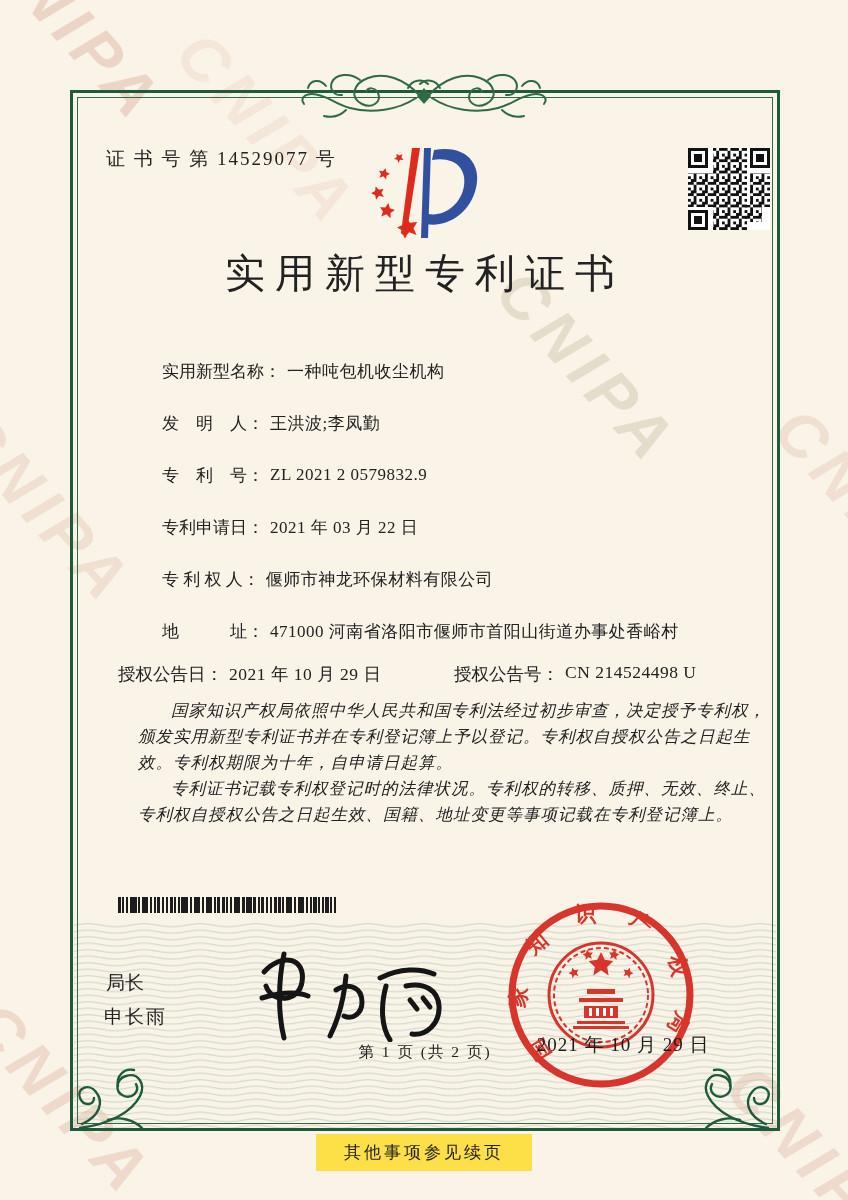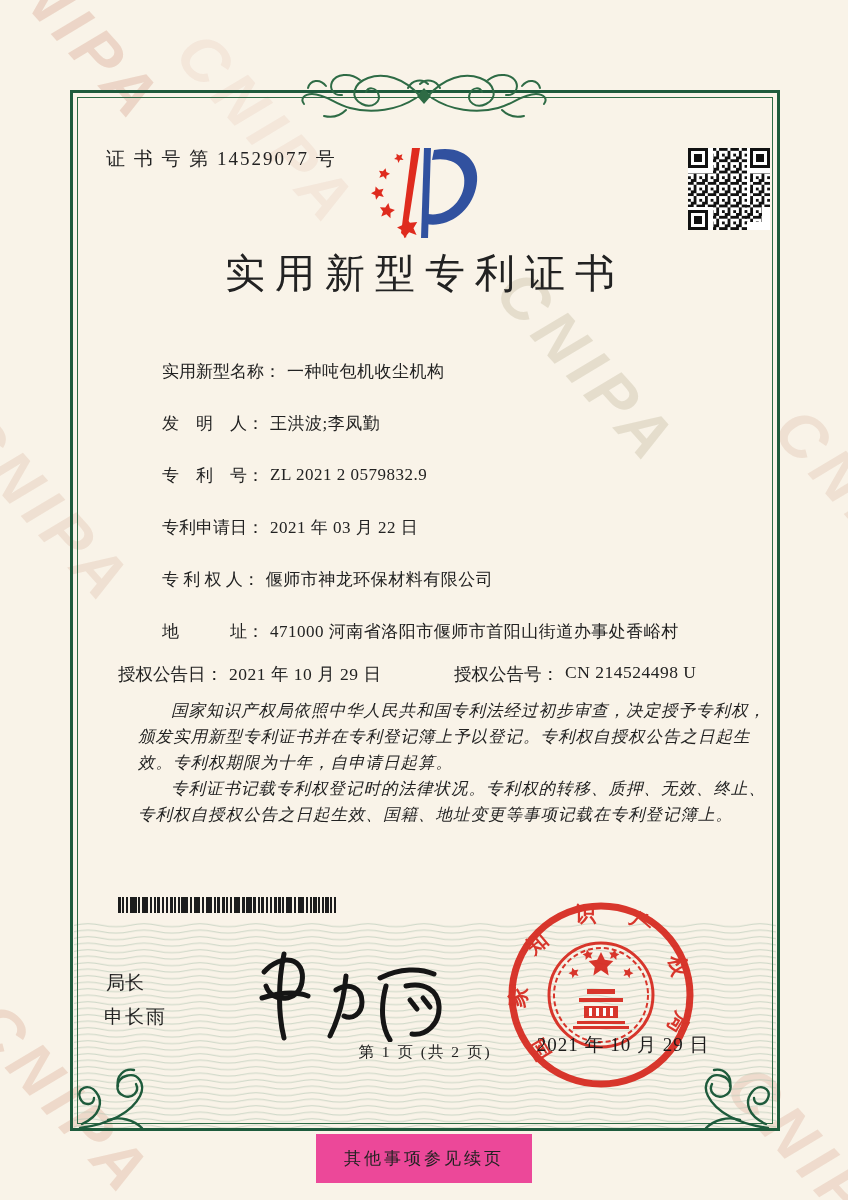--- a/index.html
+++ b/index.html
@@ -29,21 +29,21 @@
   .barcode{left:118px;top:897px;width:220px;height:16px;
     background-image:
       repeating-linear-gradient(90deg,#1c1c1c 0 2px,transparent 2px 4px),
       repeating-linear-gradient(90deg,#1c1c1c 0 1px,transparent 1px 9px),
       repeating-linear-gradient(90deg,#1c1c1c 0 3px,transparent 3px 13px);}
   .issuer-title{left:106px;top:970px;font-family:"Liberation Sans",sans-serif;font-size:19px;}
   .issuer-name{left:104px;top:1004px;font-family:"Liberation Sans",sans-serif;font-size:19px;letter-spacing:2px;}
   .sealdate{left:518px;top:1032px;width:210px;font-size:19px;letter-spacing:1px;color:#1c1c1c;z-index:6;text-align:center;}
   .pageno{left:70px;top:1042px;width:710px;text-align:center;font-size:15.5px;letter-spacing:2px;}
   .footer{left:0;top:1134px;width:848px;text-align:center;}
-  .footer span{display:inline-block;background:#ec4899;padding:13px 28px;font-size:17px;letter-spacing:3px;}
+  .footer span{display:inline-block;background:#fde047;padding:7px 28px;font-size:17px;letter-spacing:3px;}
   svg{display:block;}
 </style>
 </head>
 <body>
 
 <div class="page">
 
   <div class="wm" style="left:-45px;top:-12px;color:rgba(216,166,144,.38)">CNIPA</div>
   <div class="wm" style="left:150px;top:92px;color:rgba(216,170,148,.16)">CNIPA</div>
   <div class="wm" style="left:470px;top:330px;color:rgba(205,195,170,.45)">CNIPA</div>

